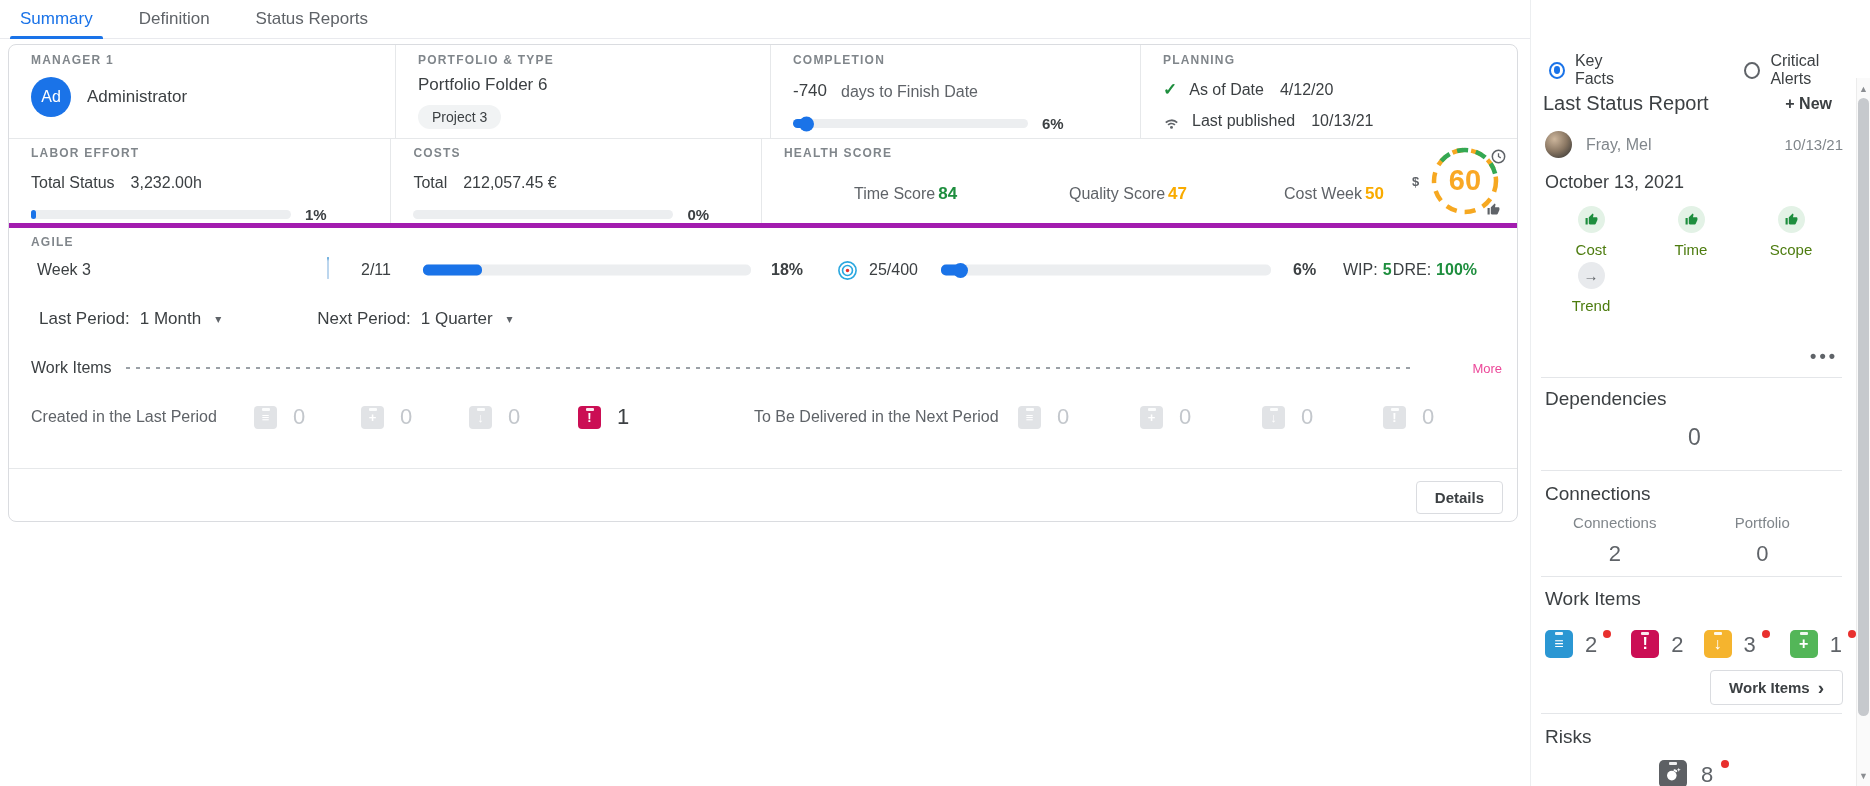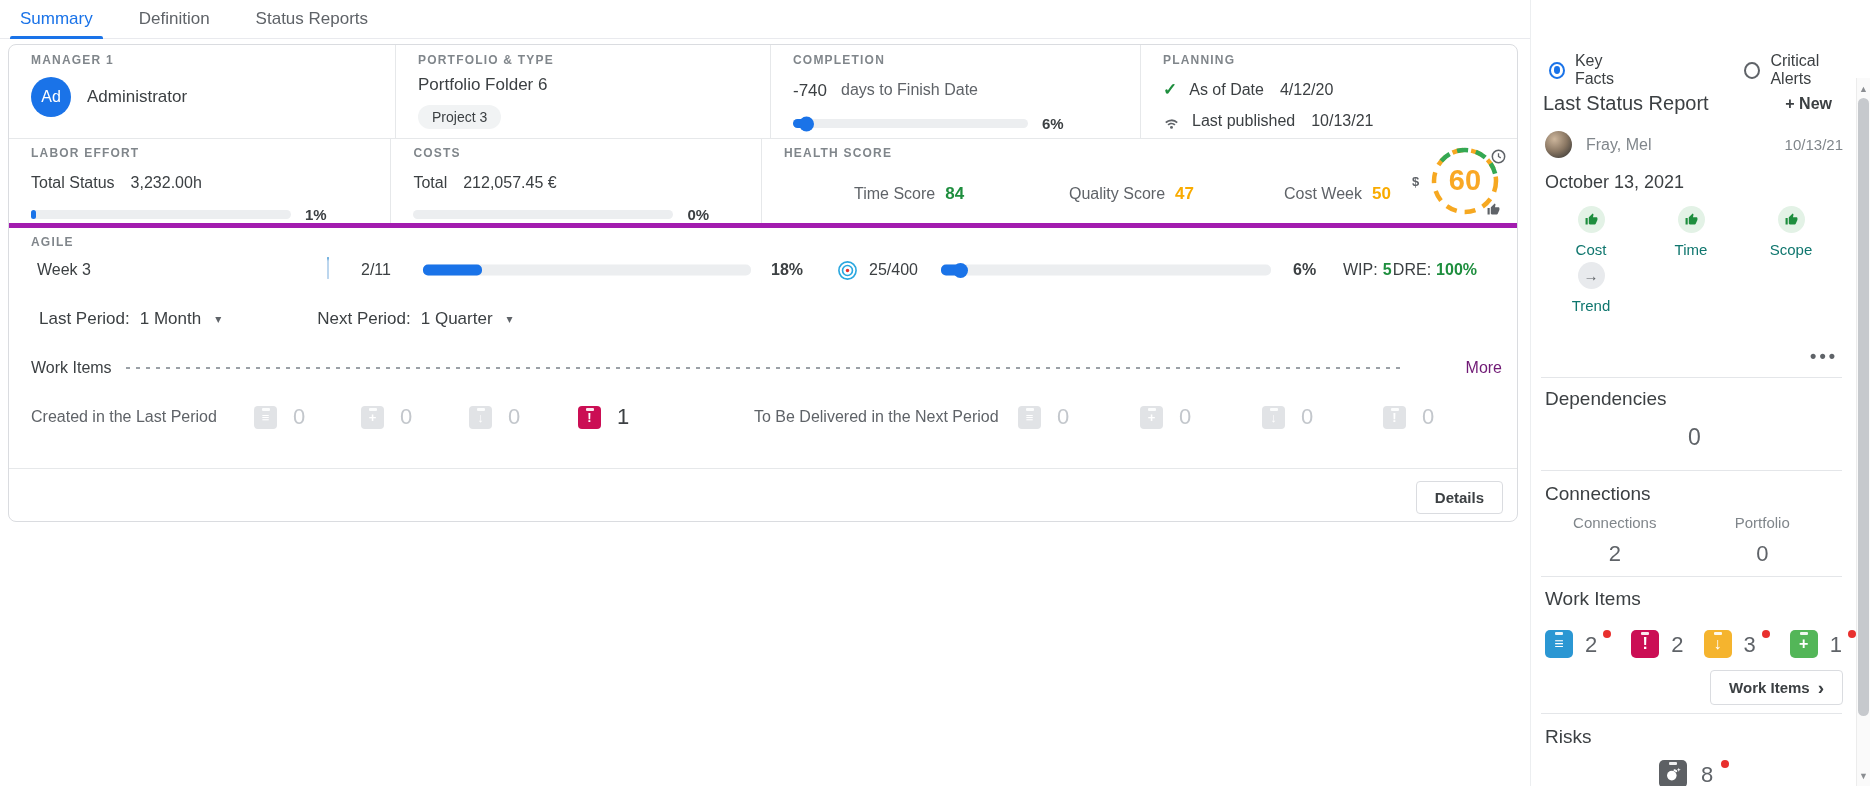--- a/index.html
+++ b/index.html
@@ -20,39 +20,39 @@
   .c1{width:386px}.c2{width:375px}.c3{width:370px}.c4{flex:1}
   .cc1{width:386px}.cc2{width:375px}.cc3{flex:1}
   
   .mgr-row{display:flex;align-items:center;margin-top:10px;gap:16px}
   .avatar{width:40px;height:40px;border-radius:50%;background:#1a73e8;color:#fff;font-size:16px;display:flex;align-items:center;justify-content:center}
   .mgr-name{font-size:17px;color:#3c4043}
   
   .folder{font-size:17px;margin-top:8px}
   .chip{display:inline-block;margin-top:10px;background:#f1f3f4;border-radius:13px;padding:4px 14px;font-size:14px;color:#3c4043}
   
-  .days-line{display:flex;align-items:flex-start;gap:14px;margin-top:14px}
+  .days-line{display:flex;align-items:flex-end;gap:14px;margin-top:14px}
   .days-num{font-size:17px;color:#3c4043}
   .days-cap{font-size:16px;color:#5f6368}
   .bar-row{display:flex;align-items:center;gap:14px;margin-top:14px}
   .track{height:9px;border-radius:5px;background:#eceef0;position:relative;flex:0 0 auto}
   .fill{height:100%;border-radius:5px;background:#1a73e8;position:relative;min-width:0}
   .fill.mindot{min-width:5px}
   .fill .dot{position:absolute;right:-7px;top:50%;transform:translateY(-50%);width:15px;height:15px;border-radius:50%;background:#1a73e8}
   .pct{font-size:15px;font-weight:600;color:#3c4043}
   
   .plan-line{display:flex;align-items:center;gap:12px;margin-top:12px;font-size:16px}
   .plan-line .lbl{color:#3c4043}
   .plan-line .val{color:#3c4043;margin-left:4px}
   .check{color:#1e8e3e;font-size:17px;font-weight:700}
   
   .tot-line{display:flex;gap:16px;margin-top:14px;font-size:16px}
   
   .scores{display:flex;align-items:center;margin-top:24px;padding-left:70px;gap:0}
-  .score{display:flex;align-items:baseline;gap:10px;width:215px}
+  .score{display:flex;align-items:baseline;gap:3px;width:215px}
   .score .sl{font-size:16px;color:#5f6368}
   .score .sv{font-size:17px;font-weight:700}
   .sv.green{color:#1e8e3e}.sv.amber{color:#f9ab00}
   .gauge{position:absolute;right:14px;top:50%;transform:translateY(-50%);width:76px;height:76px}
   .gauge .num{position:absolute;inset:0;display:flex;align-items:center;justify-content:center;font-size:29px;font-weight:700;color:#f9a825}
   .gauge .mini{position:absolute}
   .gauge .dollar{left:-15px;top:31px;font-size:13px;font-weight:700;color:#5f6368}
   
   .agile{position:absolute;left:0;right:16px;top:178px;height:69px}
   .agile .sec-label{position:absolute;left:22px;top:12px}
@@ -62,21 +62,21 @@
   .kv{color:#5f6368}.kv b{color:#1e8e3e;font-weight:600;margin-left:5px}
   
   .periods{position:absolute;left:0;right:0;top:247px;height:53px;display:flex;align-items:center;padding-left:30px;gap:96px;box-sizing:border-box}
   .dropdown{display:flex;align-items:center;font-size:17px;color:#3c4043;gap:10px;cursor:pointer}
   .dropdown .caret{font-size:12px;color:#5f6368;margin-left:4px}
   
   .wisec{position:absolute;left:0;right:0;top:300px;height:123px}
   .wihead{position:absolute;left:22px;right:15px;top:14px;display:flex;align-items:center}
   .wihead .t{font-size:16px;color:#3c4043;margin-right:14px;white-space:nowrap}
   .dotline{flex:1;height:2px;background-image:repeating-linear-gradient(to right,#9aa0a6 0 4px,transparent 4px 10px);margin-right:60px}
-  .more{font-size:16px;color:#701a75;cursor:pointer;white-space:nowrap}
+  .more{font-size:13px;color:#ec4899;cursor:pointer;white-space:nowrap}
   .wirow{position:absolute;left:0;right:0;top:52px;height:40px}
   .wirow .rl{position:absolute;top:50%;transform:translateY(-50%);font-size:16px;color:#5f6368;white-space:nowrap}
   .pair{position:absolute;top:50%;transform:translateY(-50%);display:flex;align-items:center;gap:16px}
   .cnt{font-size:22px;color:#c3c7cc}
   .cnt.dark{color:#3c4043}
   
   .wi{width:23px;height:23px;border-radius:4px;background:#e1e3e6;color:#fff;display:flex;align-items:center;justify-content:center;position:relative;font-weight:700;font-size:13px;line-height:1}
   .wi::after{content:"";position:absolute;top:2px;left:50%;transform:translateX(-50%);width:8px;height:3px;background:rgba(255,255,255,.9);border-radius:1px}
   .wi.crimson{background:#cb0e54}.wi.blue{background:#2b97d3}.wi.amber{background:#f5b42e}.wi.green{background:#53b658}
   .wi.dark{background:#5d6064}
@@ -103,21 +103,21 @@
   .author-row{top:131px;left:12px;right:13px;display:flex;align-items:center}
   .pavatar{width:27px;height:27px;border-radius:50%;background:radial-gradient(circle at 35% 30%,#cdb69c,#8a7763 48%,#45413c 85%);flex:0 0 auto}
   .author{font-size:16px;color:#80868b;margin-left:14px;flex:1}
   .adate{font-size:15px;color:#80868b}
   .longdate{top:172px;left:12px;font-size:18px;color:#3c4043}
   .ind-row{top:206px;left:8px;display:flex}
   .ind{width:100px;display:flex;flex-direction:column;align-items:center;gap:8px}
   .circ{width:27px;height:27px;border-radius:50%;display:flex;align-items:center;justify-content:center}
   .circ.good{background:#e3f2e6}
   .circ.neutral{background:#e8eaed;color:#5f6368;font-size:15px}
-  .ind .il{font-size:15px;color:#0f766e}
+  .ind .il{font-size:15px;color:#4d7c0f}
   .ellipsis{top:346px;right:18px;font-size:18px;letter-spacing:3px;color:#5f6368;cursor:pointer;font-weight:700}
   .sb-div{left:8px;right:14px;height:1px;background:#e4e6e9}
   .sb-head{left:12px;font-size:19px;color:#3c4043}
   .big0{top:424px;left:0;width:323px;text-align:center;font-size:23px;color:#5f6368}
   .stat-cols{top:514px;left:8px;right:20px;display:flex}
   .scol{flex:1;text-align:center}
   .scol .cl{font-size:15px;color:#80868b}
   .scol .cv{font-size:22px;color:#5f6368;margin-top:10px}
   .sbwi-row{top:630px;left:12px;display:flex;align-items:center}
   .sbwi{display:flex;align-items:flex-start;gap:12px;margin-right:20px}

